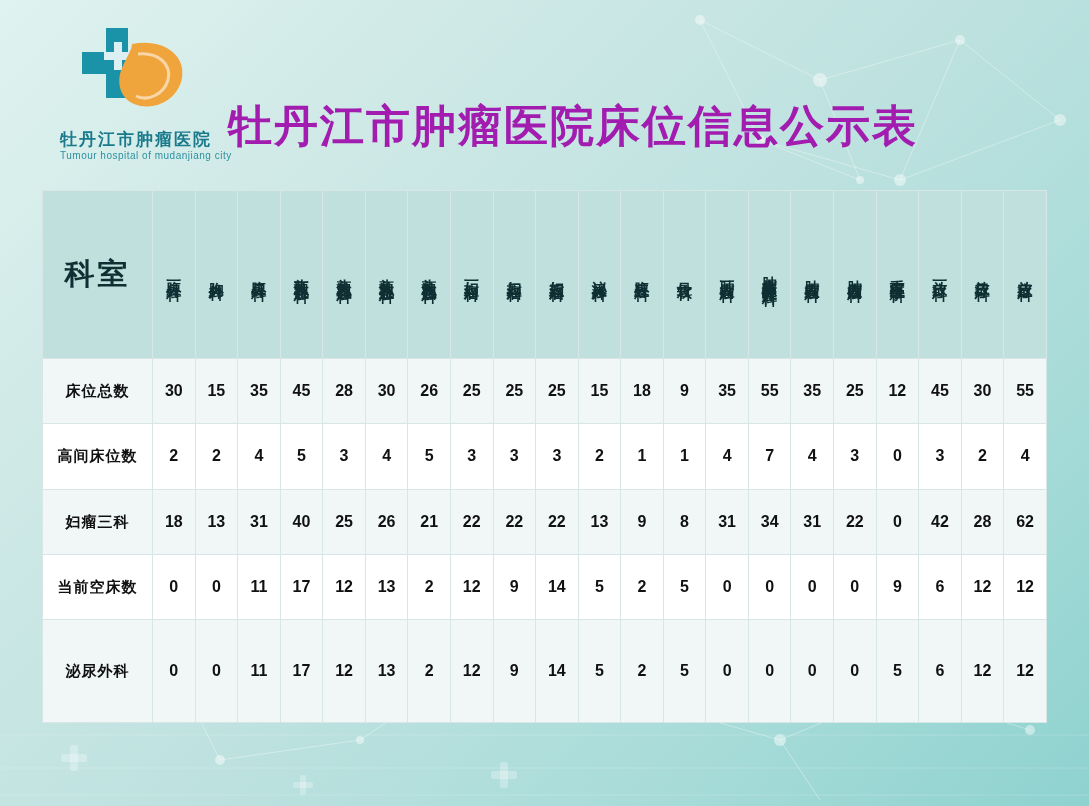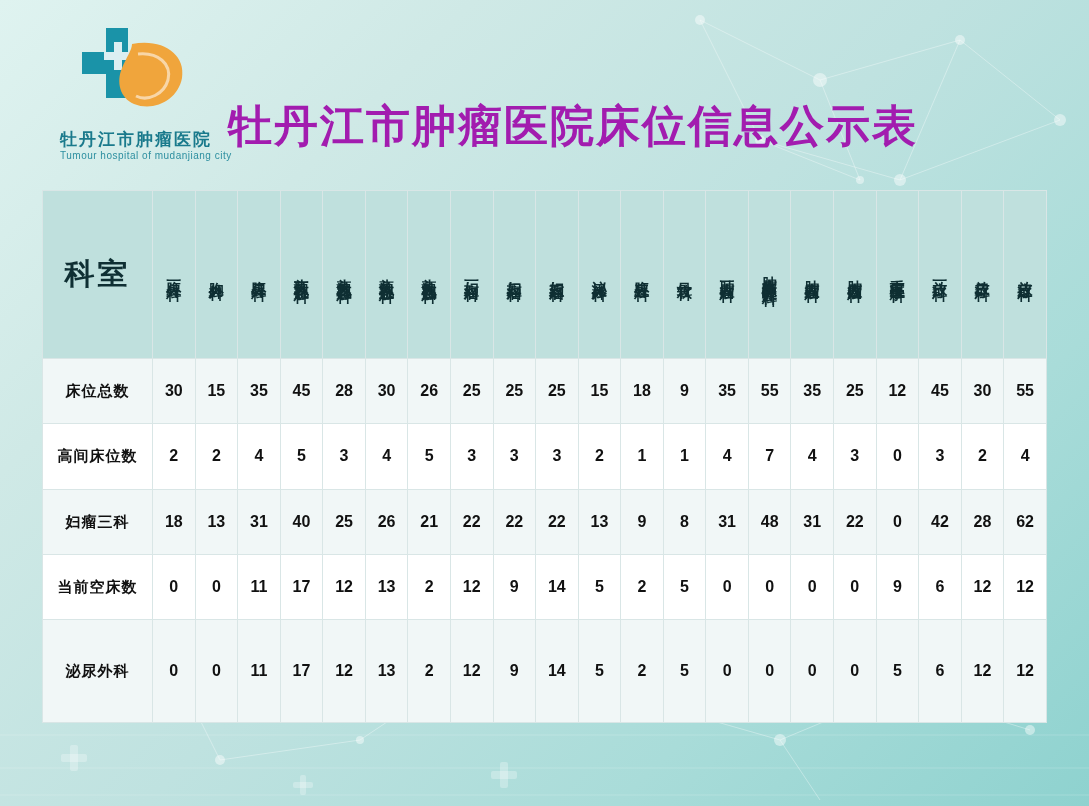--- a/index.html
+++ b/index.html
@@ -291,21 +291,21 @@
         <td>25</td>
         <td>26</td>
         <td>21</td>
         <td>22</td>
         <td>22</td>
         <td>22</td>
         <td>13</td>
         <td>9</td>
         <td>8</td>
         <td>31</td>
-        <td>48</td>
+        <td>34</td>
         <td>31</td>
         <td>22</td>
         <td>0</td>
         <td>42</td>
         <td>28</td>
         <td>62</td>
       </tr>
       <tr class="plain">
         <th class="rowlabel">当前空床数</th>
         <td>0</td>

